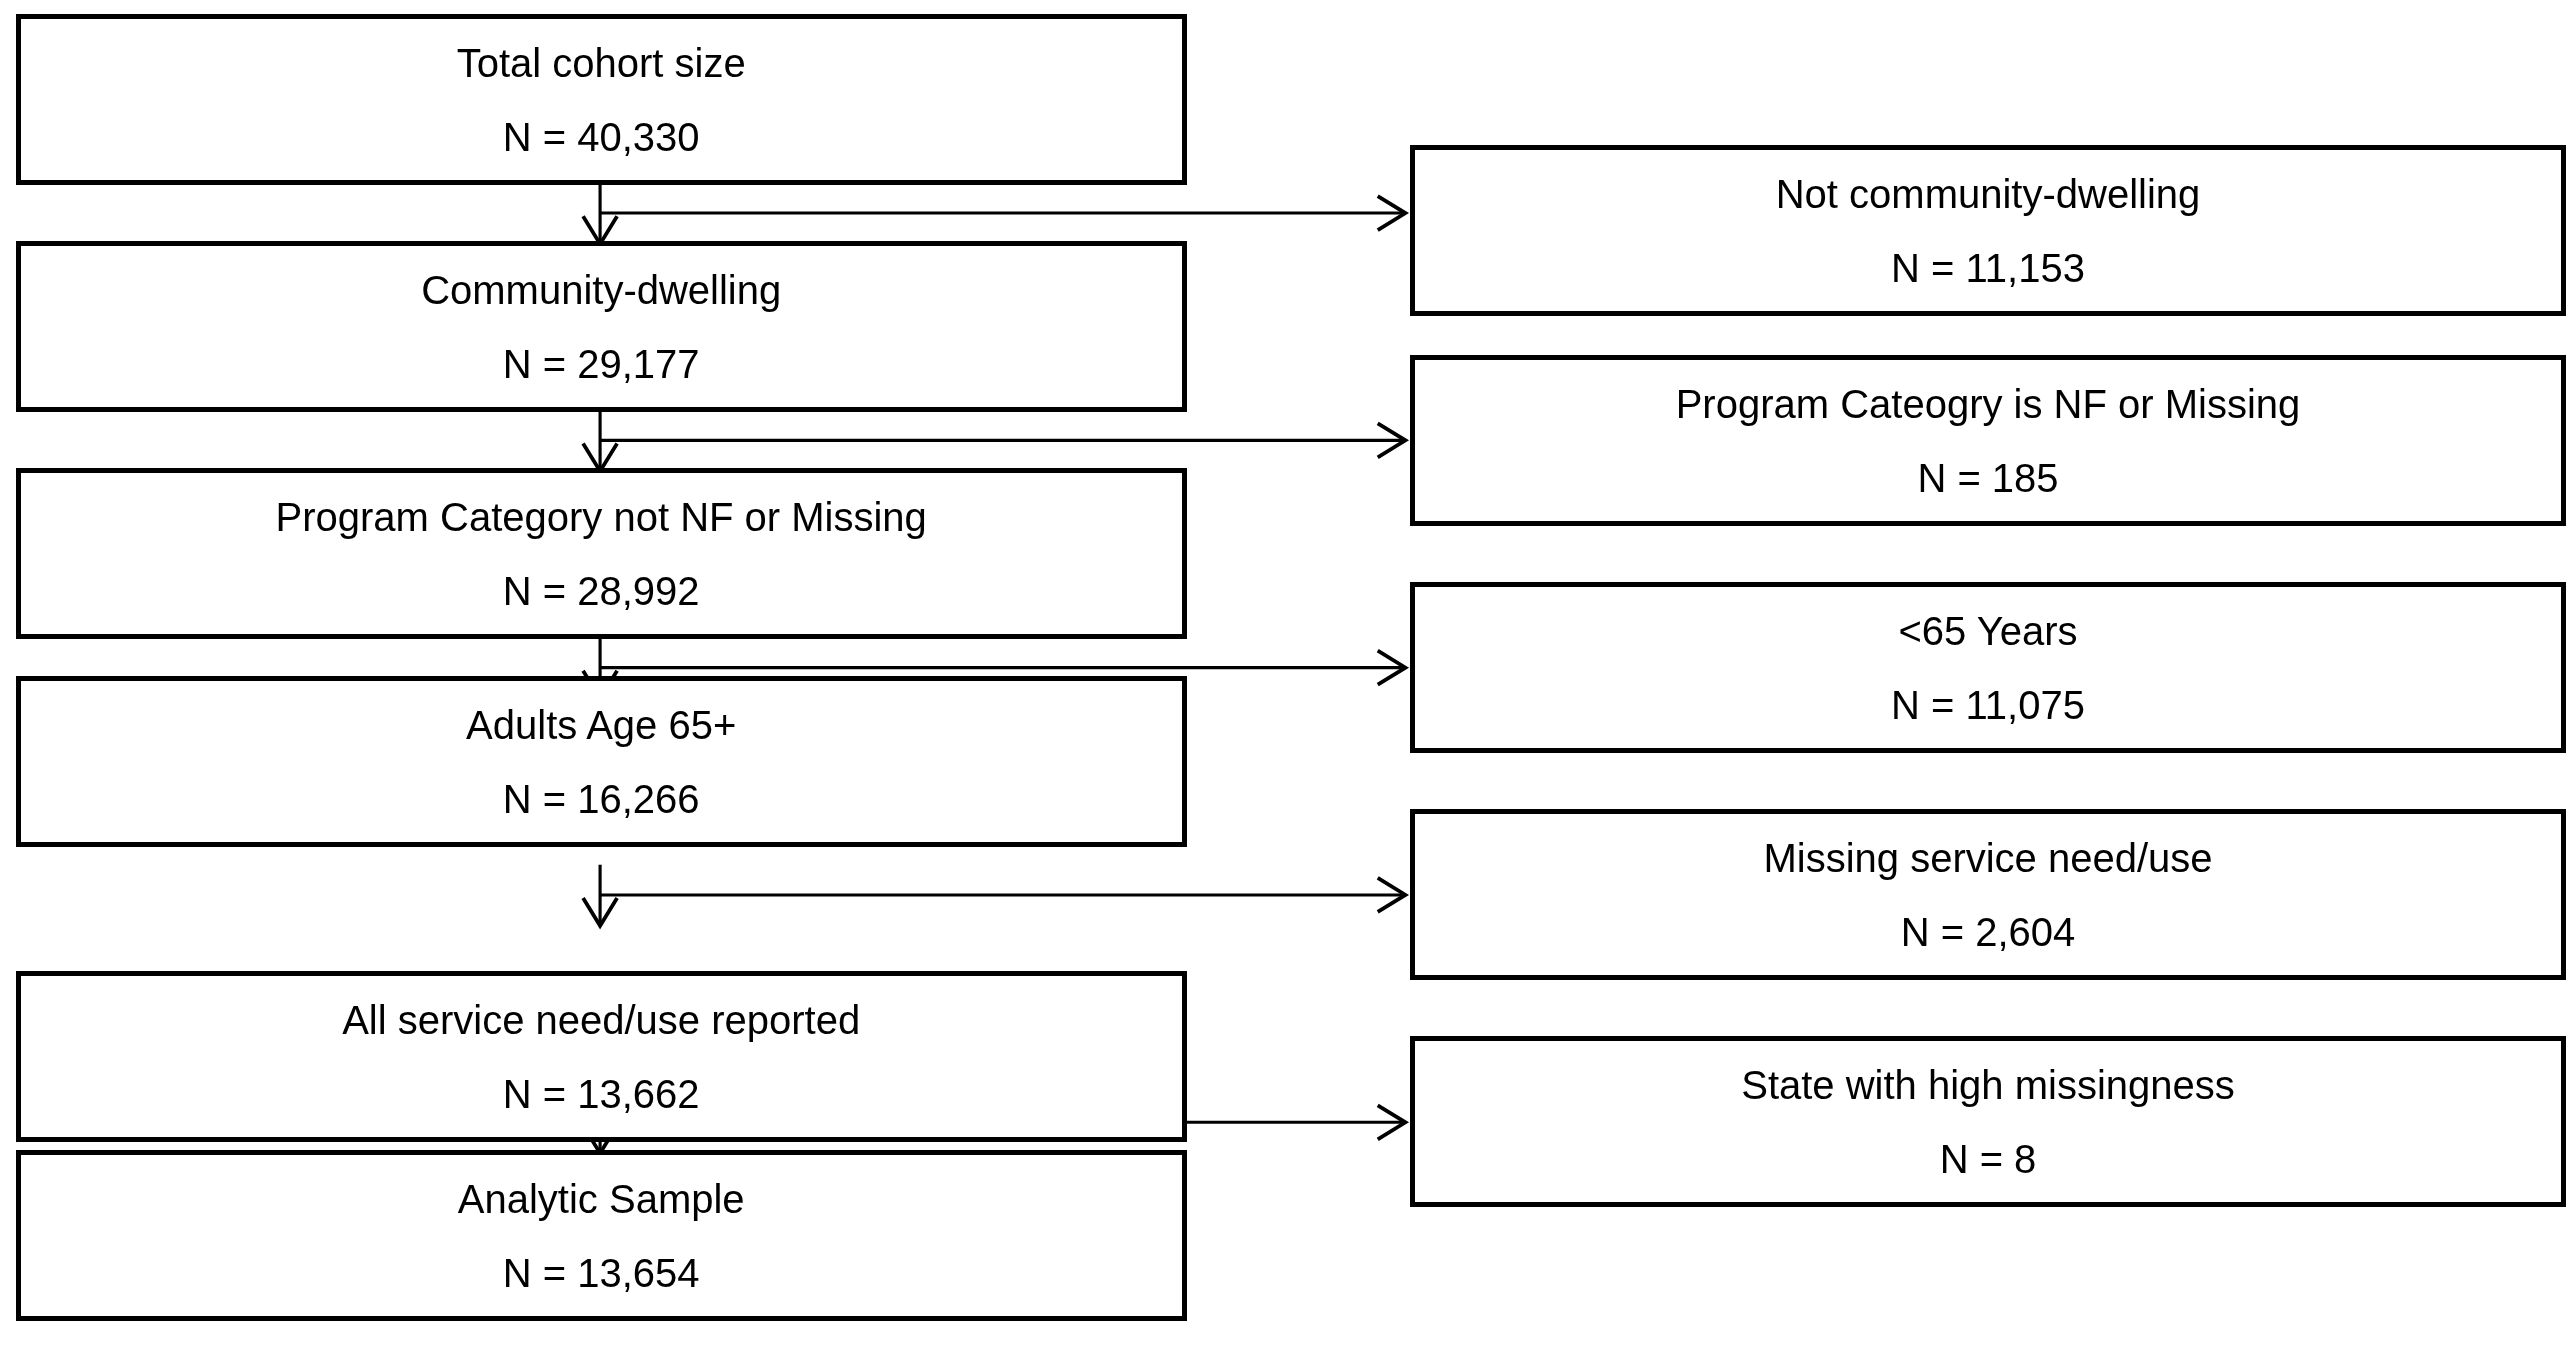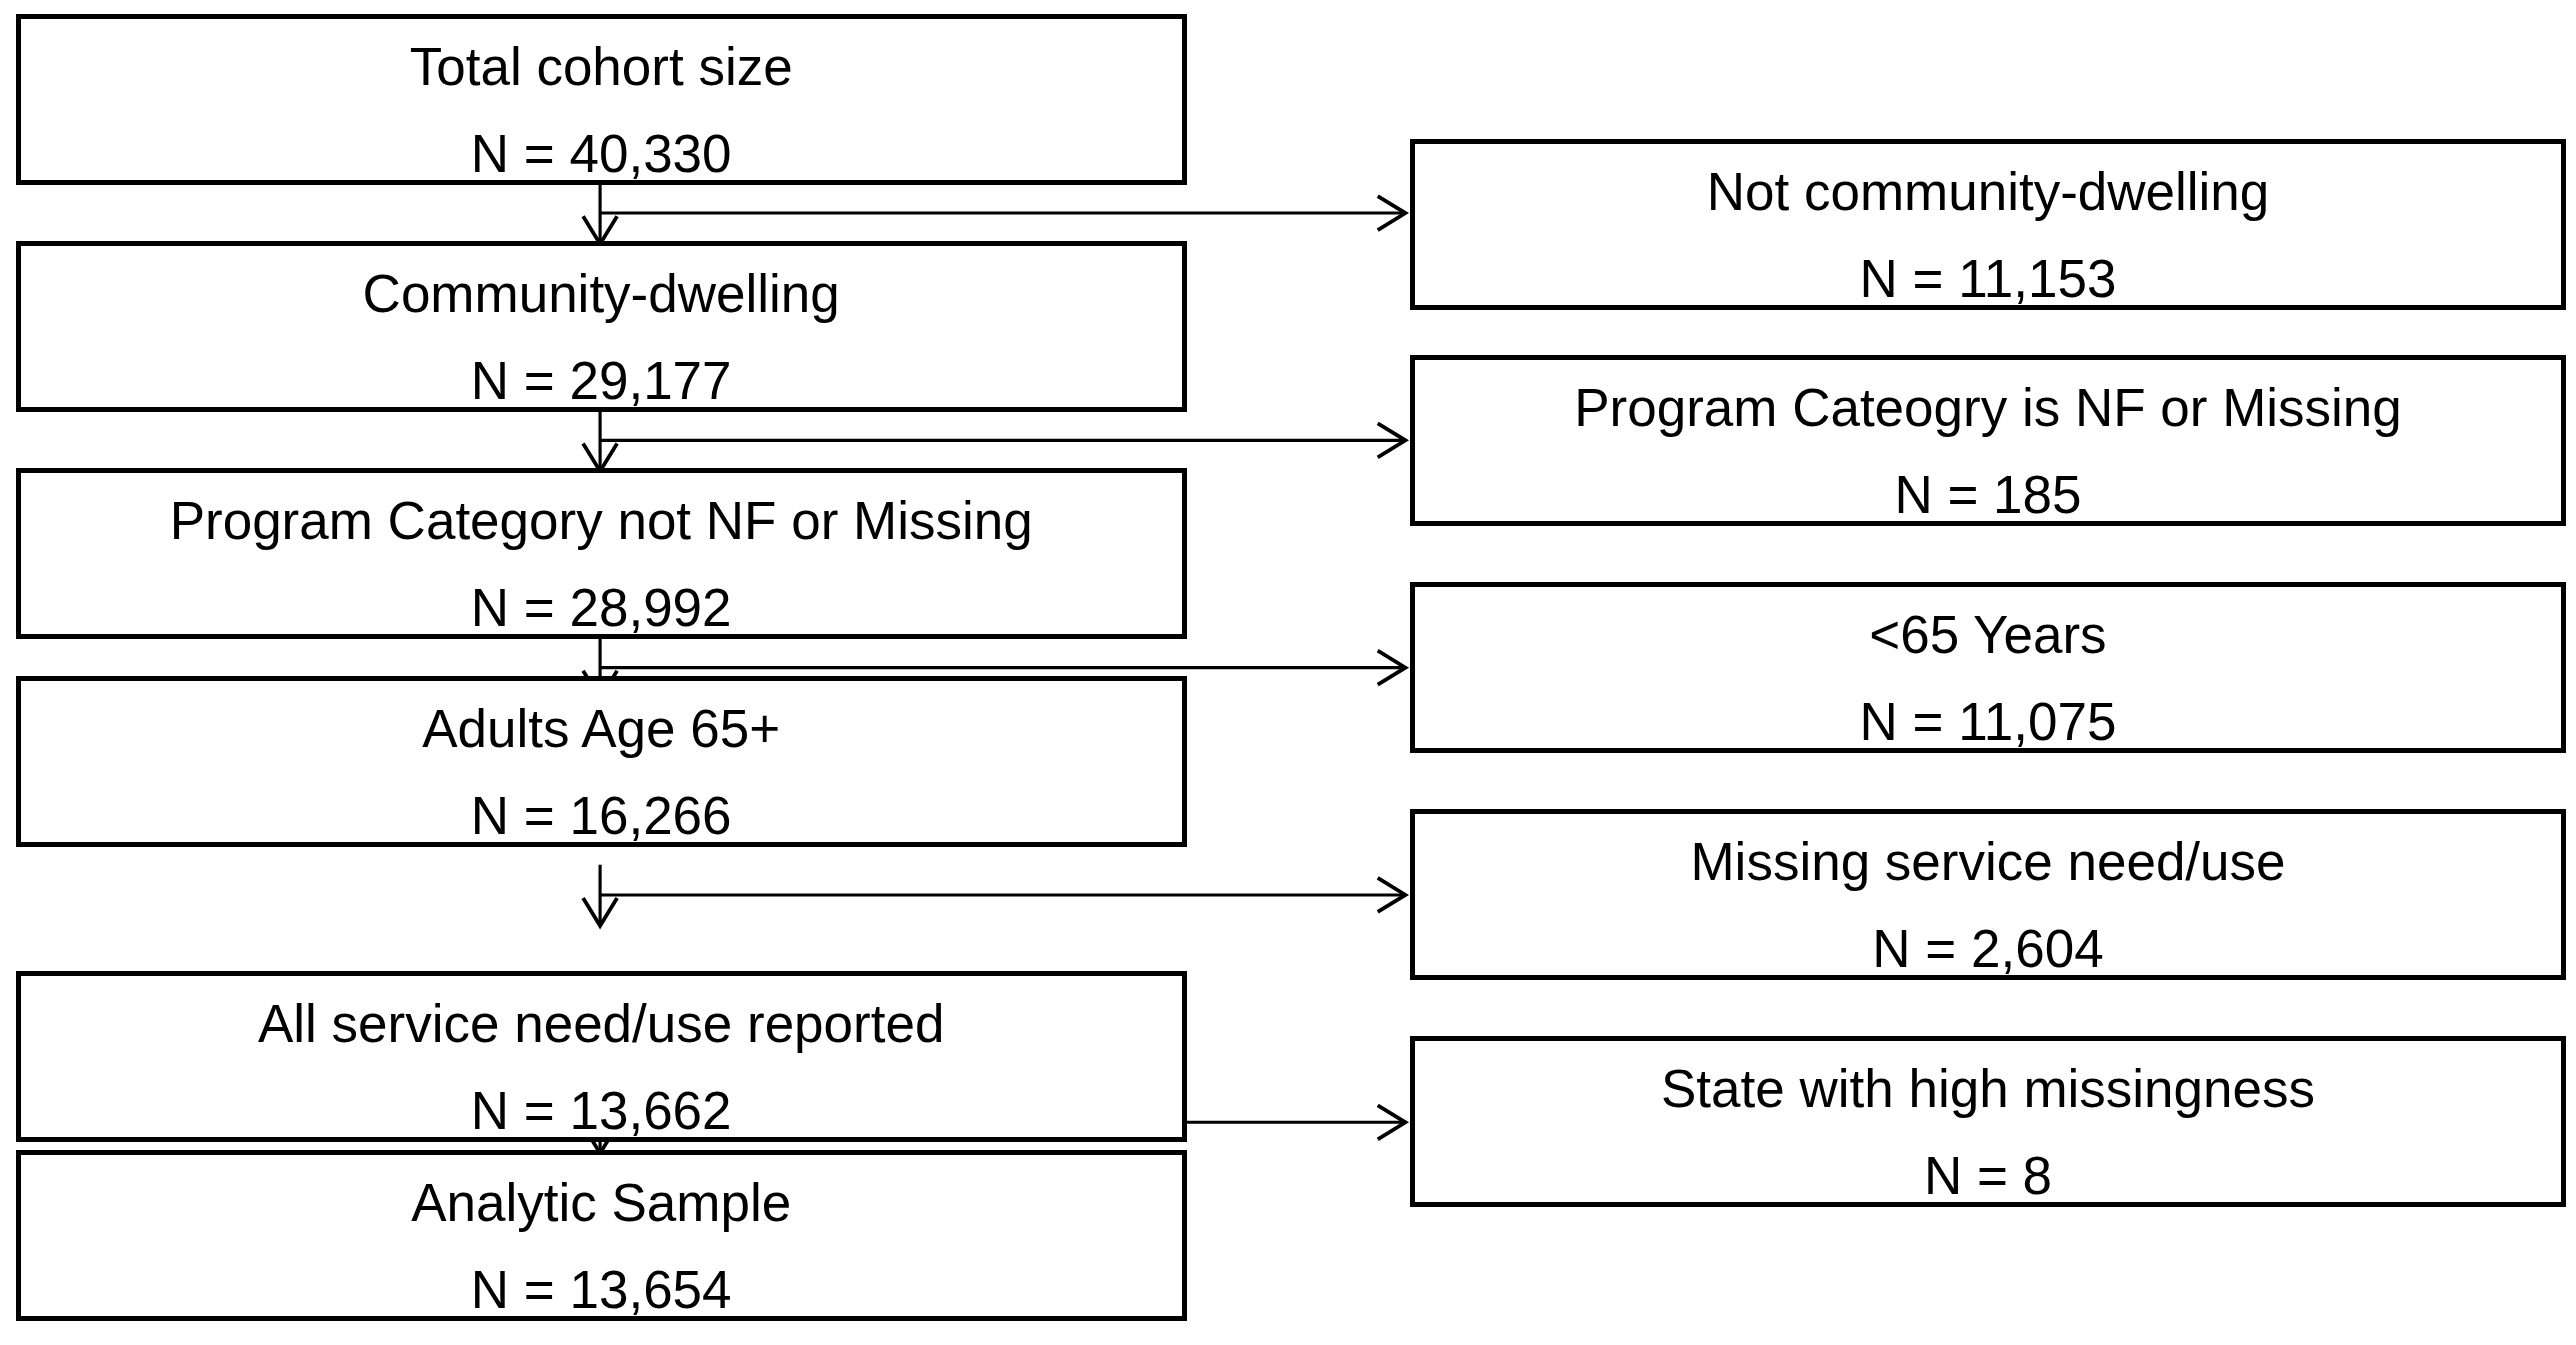--- a/index.html
+++ b/index.html
@@ -13,24 +13,24 @@
     overflow: hidden;
   }
   .box {
     position: absolute;
     box-sizing: border-box;
     border: 5px solid #000000;
     background: #ffffff;
     display: flex;
     flex-direction: column;
     align-items: center;
-    justify-content: flex-end;
+    justify-content: center;
     row-gap: 34px;
     text-align: center;
-    font-size: 53px;
+    font-size: 40px;
     line-height: 1;
     white-space: nowrap;
   }
   .box-left  { left: 15.7px;   width: 1171px; height: 171px; }
   .box-right { left: 1410px; width: 1156px; height: 171px; }
   .arrows {
     position: absolute;
     left: 0; top: 0;
     width: 2576px; height: 1346px;
     pointer-events: none;
@@ -85,21 +85,21 @@
   <div class="box box-left" style="top:971px">
     <div>All service need/use reported</div>
     <div>N = 13,662</div>
   </div>
 
   <div class="box box-left" style="top:1150px">
     <div>Analytic Sample</div>
     <div>N = 13,654</div>
   </div>
 
-  <div class="box box-right" style="top:139px">
+  <div class="box box-right" style="top:145px">
     <div>Not community-dwelling</div>
     <div>N = 11,153</div>
   </div>
 
   <div class="box box-right" style="top:355px">
     <div>Program Cateogry is NF or Missing</div>
     <div>N = 185</div>
   </div>
 
   <div class="box box-right" style="top:582px">

